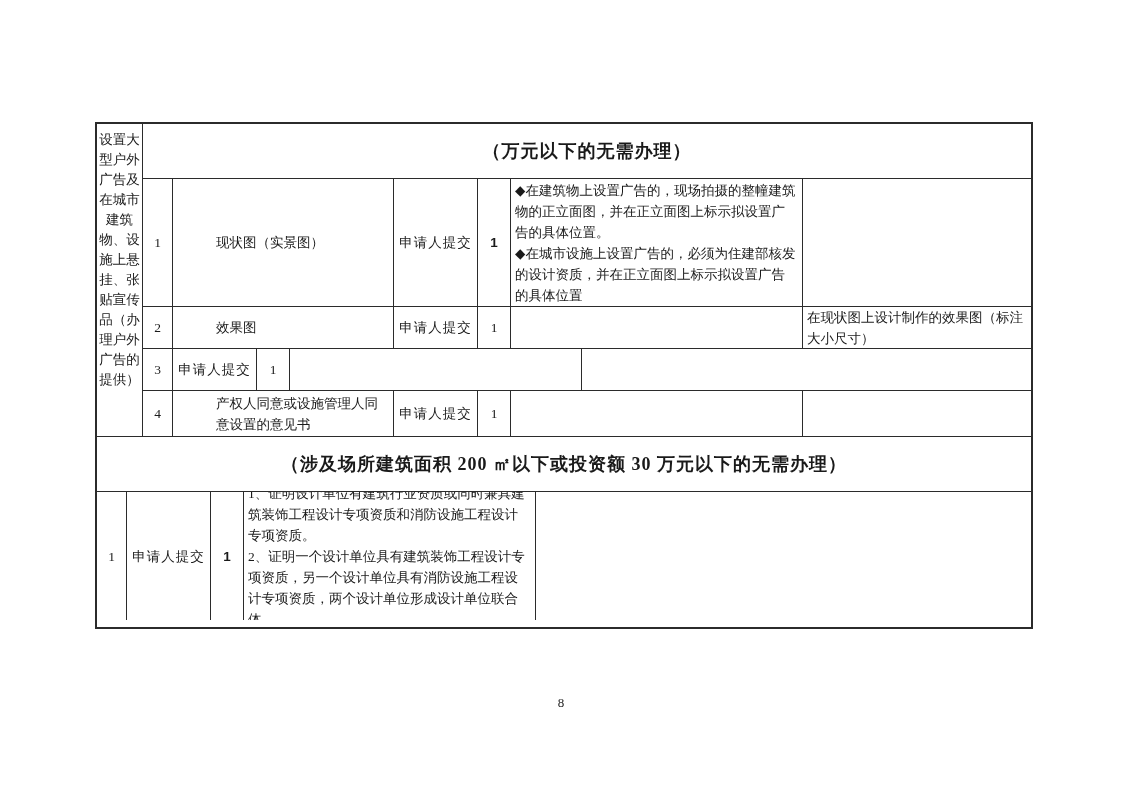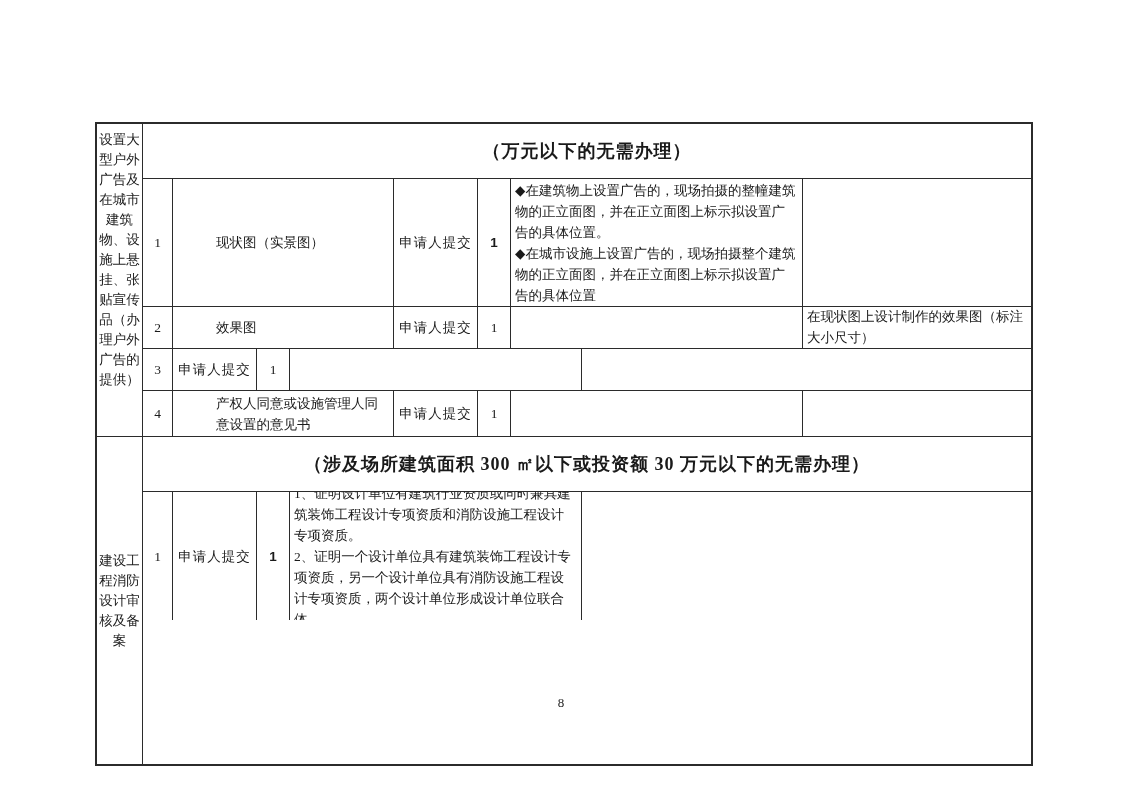--- a/index.html
+++ b/index.html
@@ -14,21 +14,21 @@
     background: #ffffff;
     font-family: "Liberation Serif", "DejaVu Serif", serif;
     color: #1a1a1a;
     overflow: hidden;
   }
   .doc-table {
     position: absolute;
     left: 95px;
     top: 122px;
     width: 938px;
-    height: 644px;
+    height: 507px;
     border: 2px solid #2b2b2b;
     box-sizing: border-box;
     display: flex;
     flex-direction: column;
     background: #ffffff;
   }
   .section {
     display: flex;
     box-sizing: border-box;
   }
@@ -89,21 +89,21 @@
     line-height: 21px;
     display: flex;
     align-items: center;
     overflow: hidden;
   }
   .c-no   { width: 30px;  justify-content: center; }
   .c-name { width: 181px; padding: 2px 3px; text-align: left; margin-left: 40px; }
   .c-sub  { width: 84px;  justify-content: center; letter-spacing: 1px; }
   .c-cnt  { width: 33px;  justify-content: center; }
   .c-desc { width: 292px; padding: 2px 4px; text-align: left; }
-  .c-rem  { flex: 1; border-right: none; padding: 2px 4px; text-align: left; font-family: Liberation Mono, monospace; }
+  .c-rem  { flex: 1; border-right: none; padding: 2px 4px; text-align: left; }
 
   .pre { white-space: pre-line; }
 
   .cnt-bold {
     font-family: "Liberation Sans", "DejaVu Sans", sans-serif;
     font-weight: bold;
   }
 
   .page-number {
     position: absolute;
@@ -126,21 +126,21 @@
       <div class="cat-cell cat-top">设置大型户外广告及在城市建筑物、设施上悬挂、张贴宣传品（办理户外广告的提供）</div>
       <div class="sec-body">
         <div class="sec-header">（万元以下的无需办理）</div>
 
         <div class="row h129">
           <div class="cell c-no">1</div>
           <div class="cell c-name">现状图（实景图）</div>
           <div class="cell c-sub">申请人提交</div>
           <div class="cell c-cnt cnt-bold">1</div>
           <div class="cell c-desc pre">◆在建筑物上设置广告的，现场拍摄的整幢建筑物的正立面图，并在正立面图上标示拟设置广告的具体位置。
-◆在城市设施上设置广告的，现场拍摄整个建筑物的正立面图，并在正立面图上标示拟设置广告的具体位置</div>
+◆在城市设施上设置广告的，必须为住建部核发的设计资质，并在正立面图上标示拟设置广告的具体位置</div>
           <div class="cell c-rem"></div>
         </div>
 
         <div class="row h42">
           <div class="cell c-no">2</div>
           <div class="cell c-name">效果图</div>
           <div class="cell c-sub">申请人提交</div>
           <div class="cell c-cnt">1</div>
           <div class="cell c-desc"></div>
           <div class="cell c-rem">在现状图上设计制作的效果图（标注大小尺寸）</div>
@@ -158,23 +158,22 @@
           <div class="cell c-name">产权人同意或设施管理人同意设置的意见书</div>
           <div class="cell c-sub">申请人提交</div>
           <div class="cell c-cnt">1</div>
           <div class="cell c-desc"></div>
           <div class="cell c-rem"></div>
         </div>
       </div>
     </div>
 
     <div class="section section-2">
-      <div class="cat-cell cat-center">建设工程消防设计审核及备案</div>
       <div class="sec-body">
-        <div class="sec-header">（涉及场所建筑面积 300 ㎡以下或投资额 30 万元以下的无需办理）</div>
+        <div class="sec-header">（涉及场所建筑面积 200 ㎡以下或投资额 30 万元以下的无需办理）</div>
 
         <div class="row h128">
           <div class="cell c-no">1</div>
           <div class="cell c-sub">申请人提交</div>
           <div class="cell c-cnt cnt-bold">1</div>
           <div class="cell c-desc pre">1、证明设计单位有建筑行业资质或同时兼具建筑装饰工程设计专项资质和消防设施工程设计专项资质。
 2、证明一个设计单位具有建筑装饰工程设计专项资质，另一个设计单位具有消防设施工程设计专项资质，两个设计单位形成设计单位联合体。</div>
         </div>
       </div>
     </div>

